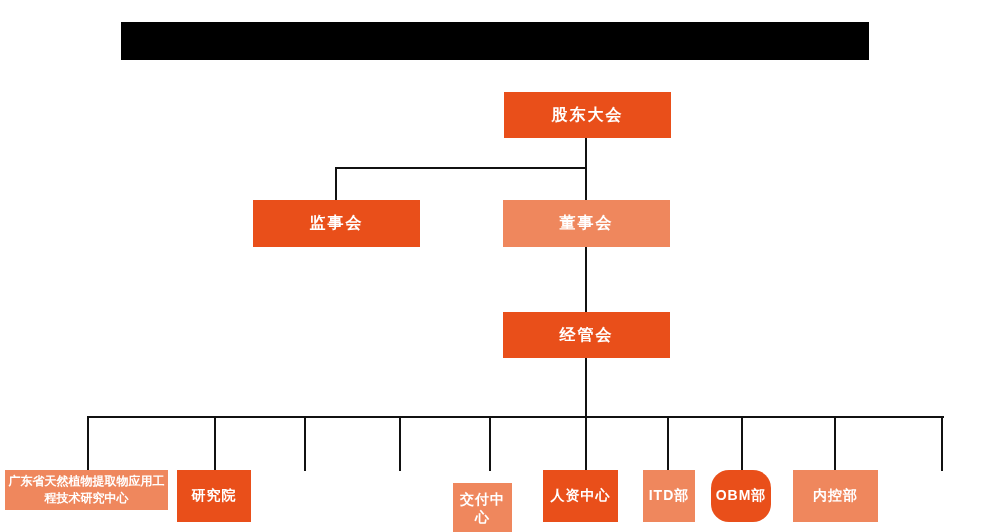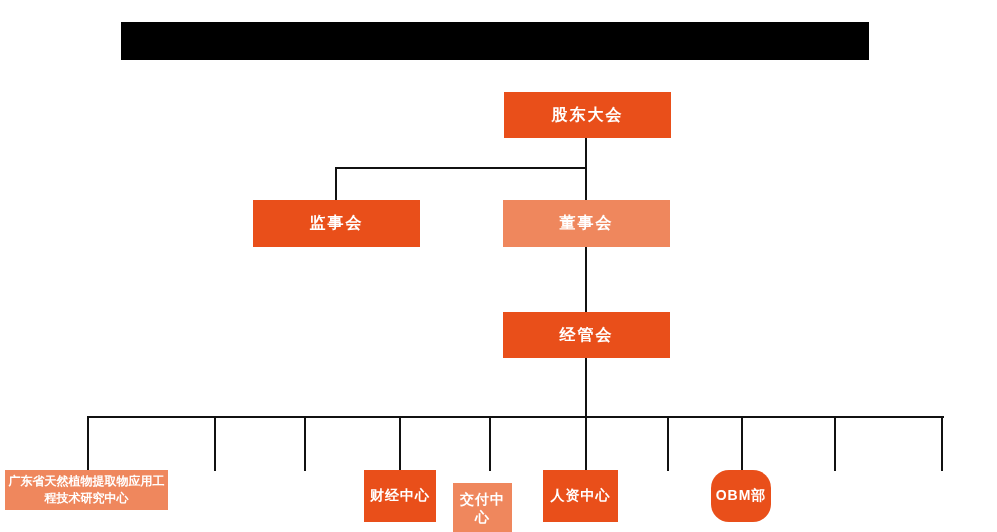--- a/index.html
+++ b/index.html
@@ -60,18 +60,20 @@
   <div class="line v" style="left:941px; top:416px; height:55px;"></div>
 
   <div class="node primary lv" style="left:504px; top:92px; width:167px; height:46px;">股东大会</div>
 
   <div class="node primary lv" style="left:253px; top:200px; width:167px; height:47px;">监事会</div>
   <div class="node secondary lv" style="left:503px; top:200px; width:167px; height:47px;">董事会</div>
 
   <div class="node primary lv" style="left:503px; top:312px; width:167px; height:46px;">经管会</div>
 
   <div class="node secondary dept small" style="left:5px; top:470px; width:163px; height:40px;">广东省天然植物提取物应用工程技术研究中心</div>
-  <div class="node primary dept" style="left:364px; top:470px; width:72px; height:52px;">财经中心</div>
+  <div class="node primary dept" style="left:177px; top:470px; width:74px; height:52px;">研究院</div>
   <div class="node secondary dept" style="left:453px; top:470px; width:59px; height:52px;margin-top:13px;">交付中心</div>
   <div class="node primary dept" style="left:543px; top:470px; width:75px; height:52px;">人资中心</div>
+  <div class="node secondary dept" style="left:643px; top:470px; width:52px; height:52px;">ITD部</div>
   <div class="node primary dept" style="left:711px; top:470px; width:60px; height:52px;border-radius:18px;">OBM部</div>
+  <div class="node secondary dept" style="left:793px; top:470px; width:85px; height:52px;">内控部</div>
 
 </div>
 
 </body></html>

